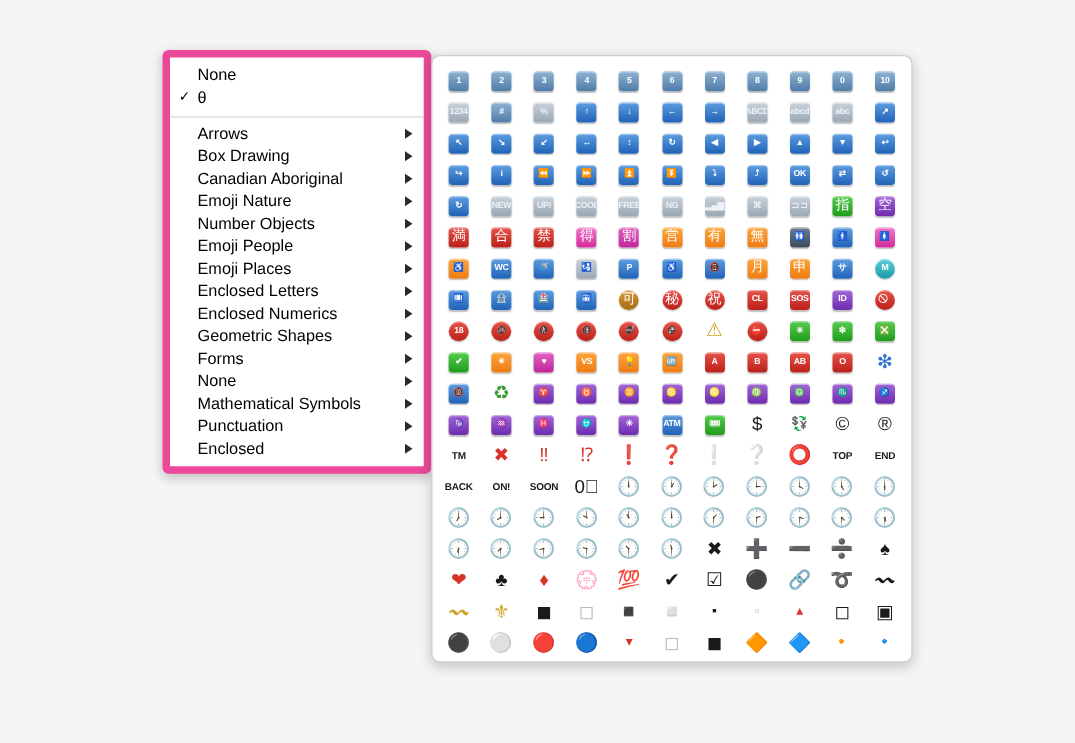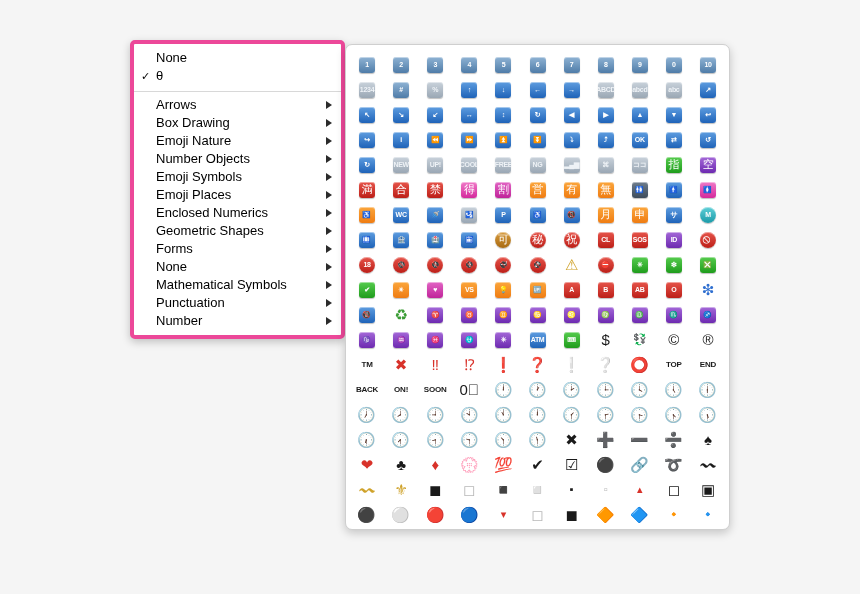--- a/index.html
+++ b/index.html
@@ -15,21 +15,21 @@
     position: relative;
   }
 
   
   #category-menu {
     position: absolute;
     left: 130px;
     top: 40px;
     width: 215px;
     background: #ffffff;
-    border: 4px solid #ec4899;
+    border: 6px solid #ec4899;
     border-radius: 5px;
     box-shadow: 0 3px 9px rgba(0,0,0,0.22);
     padding: 5px 0 5px 0;
     box-sizing: border-box;
   }
   .menu-section-top { padding-bottom: 2px; }
   .menu-sep {
     height: 1px;
     background: #d8d8d8;
     margin: 4px 0 4px 0;
@@ -152,31 +152,33 @@
 
 <div id="category-menu">
   <div class="menu-section-top" id="menu-top">
       <div class="menu-item"><span>None</span></div>
       <div class="menu-item"><span class="check">✓</span><span>θ</span></div>
     </div>
   <div class="menu-sep"></div>
   <div id="menu-list">
       <div class="menu-item"><span>Arrows</span><span class="arrow"></span></div>
       <div class="menu-item"><span>Box Drawing</span><span class="arrow"></span></div>
+      <div class="menu-item"><span>Canadian Aboriginal</span><span class="arrow"></span></div>
       <div class="menu-item"><span>Emoji Nature</span><span class="arrow"></span></div>
       <div class="menu-item"><span>Number Objects</span><span class="arrow"></span></div>
-      <div class="menu-item"><span>Emoji Symbols</span><span class="arrow"></span></div>
+      <div class="menu-item"><span>Emoji People</span><span class="arrow"></span></div>
       <div class="menu-item"><span>Emoji Places</span><span class="arrow"></span></div>
+      <div class="menu-item"><span>Enclosed Letters</span><span class="arrow"></span></div>
       <div class="menu-item"><span>Enclosed Numerics</span><span class="arrow"></span></div>
       <div class="menu-item"><span>Geometric Shapes</span><span class="arrow"></span></div>
       <div class="menu-item"><span>Forms</span><span class="arrow"></span></div>
       <div class="menu-item"><span>None</span><span class="arrow"></span></div>
       <div class="menu-item"><span>Mathematical Symbols</span><span class="arrow"></span></div>
       <div class="menu-item"><span>Punctuation</span><span class="arrow"></span></div>
-      <div class="menu-item"><span>Number</span><span class="arrow"></span></div>
+      <div class="menu-item"><span>Enclosed</span><span class="arrow"></span></div>
     </div>
 </div>
 
 <div id="glyph-panel">
   <div id="glyph-grid">
       <div class="glyph-row">
         <div class="glyph-cell">
           <span class="tile blue">1</span>
         </div>
         <div class="glyph-cell">

